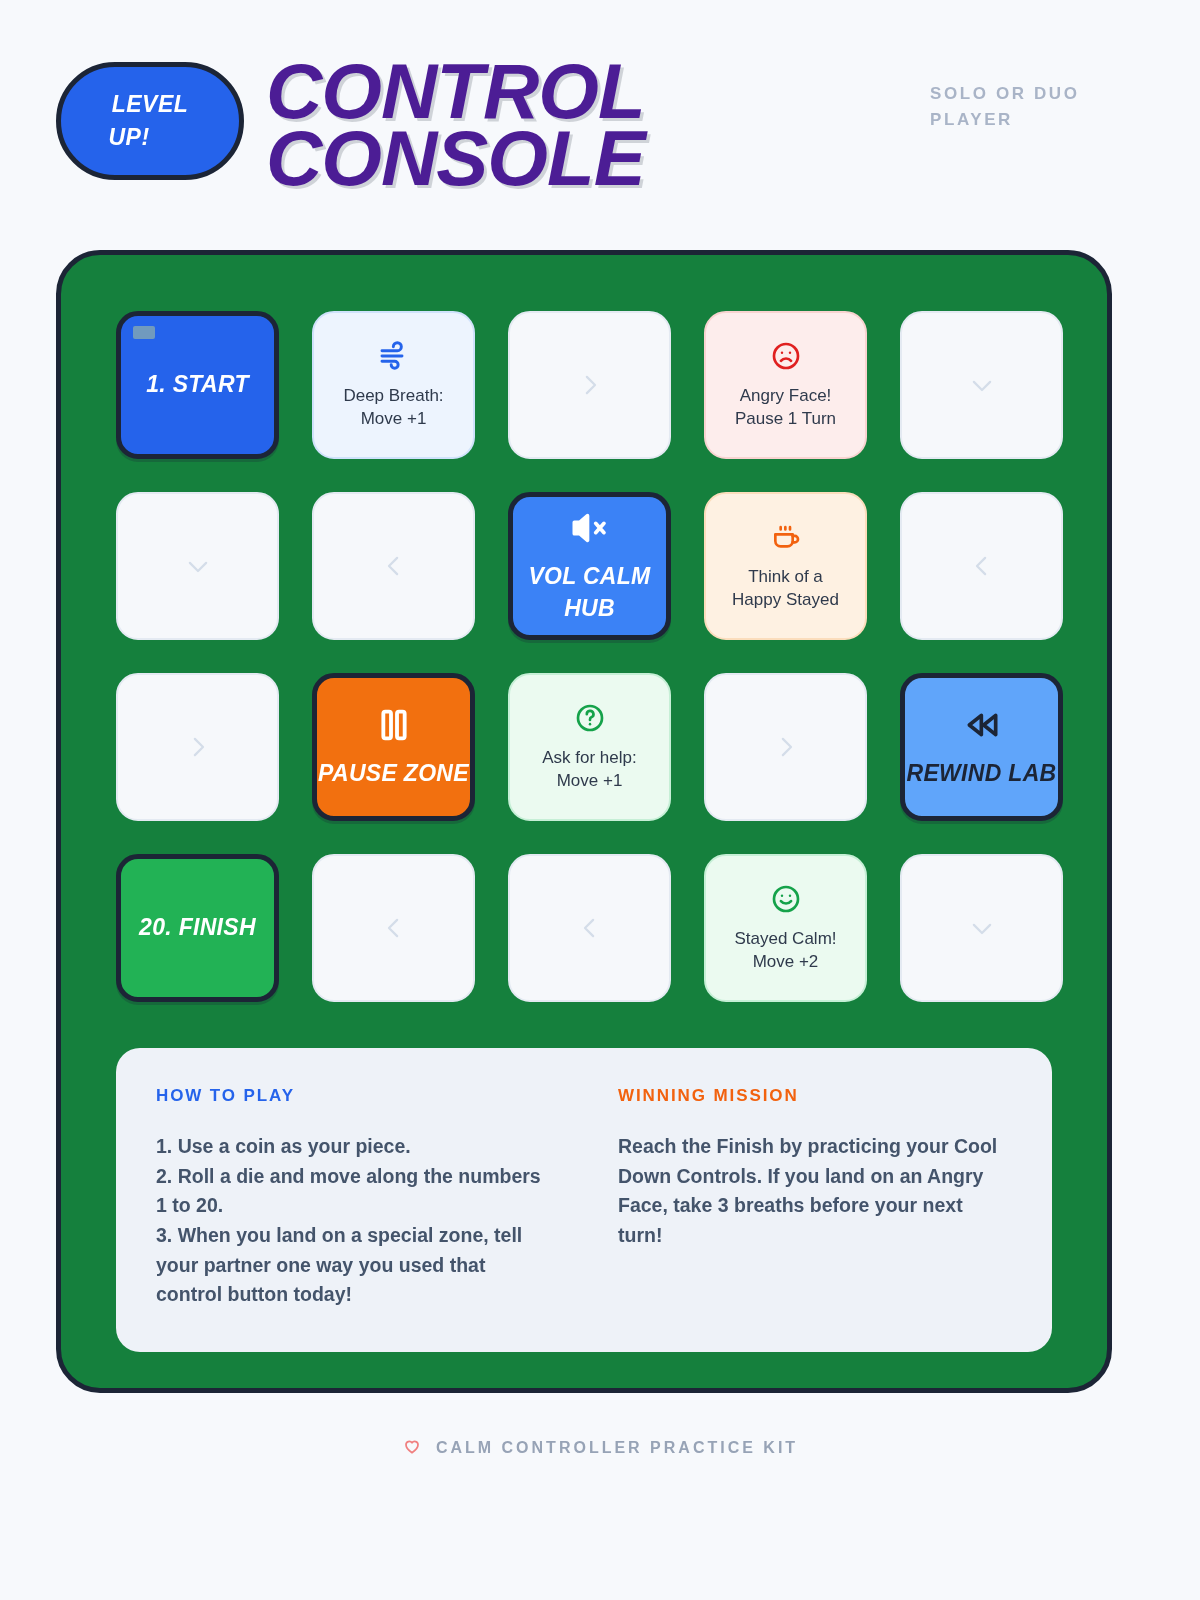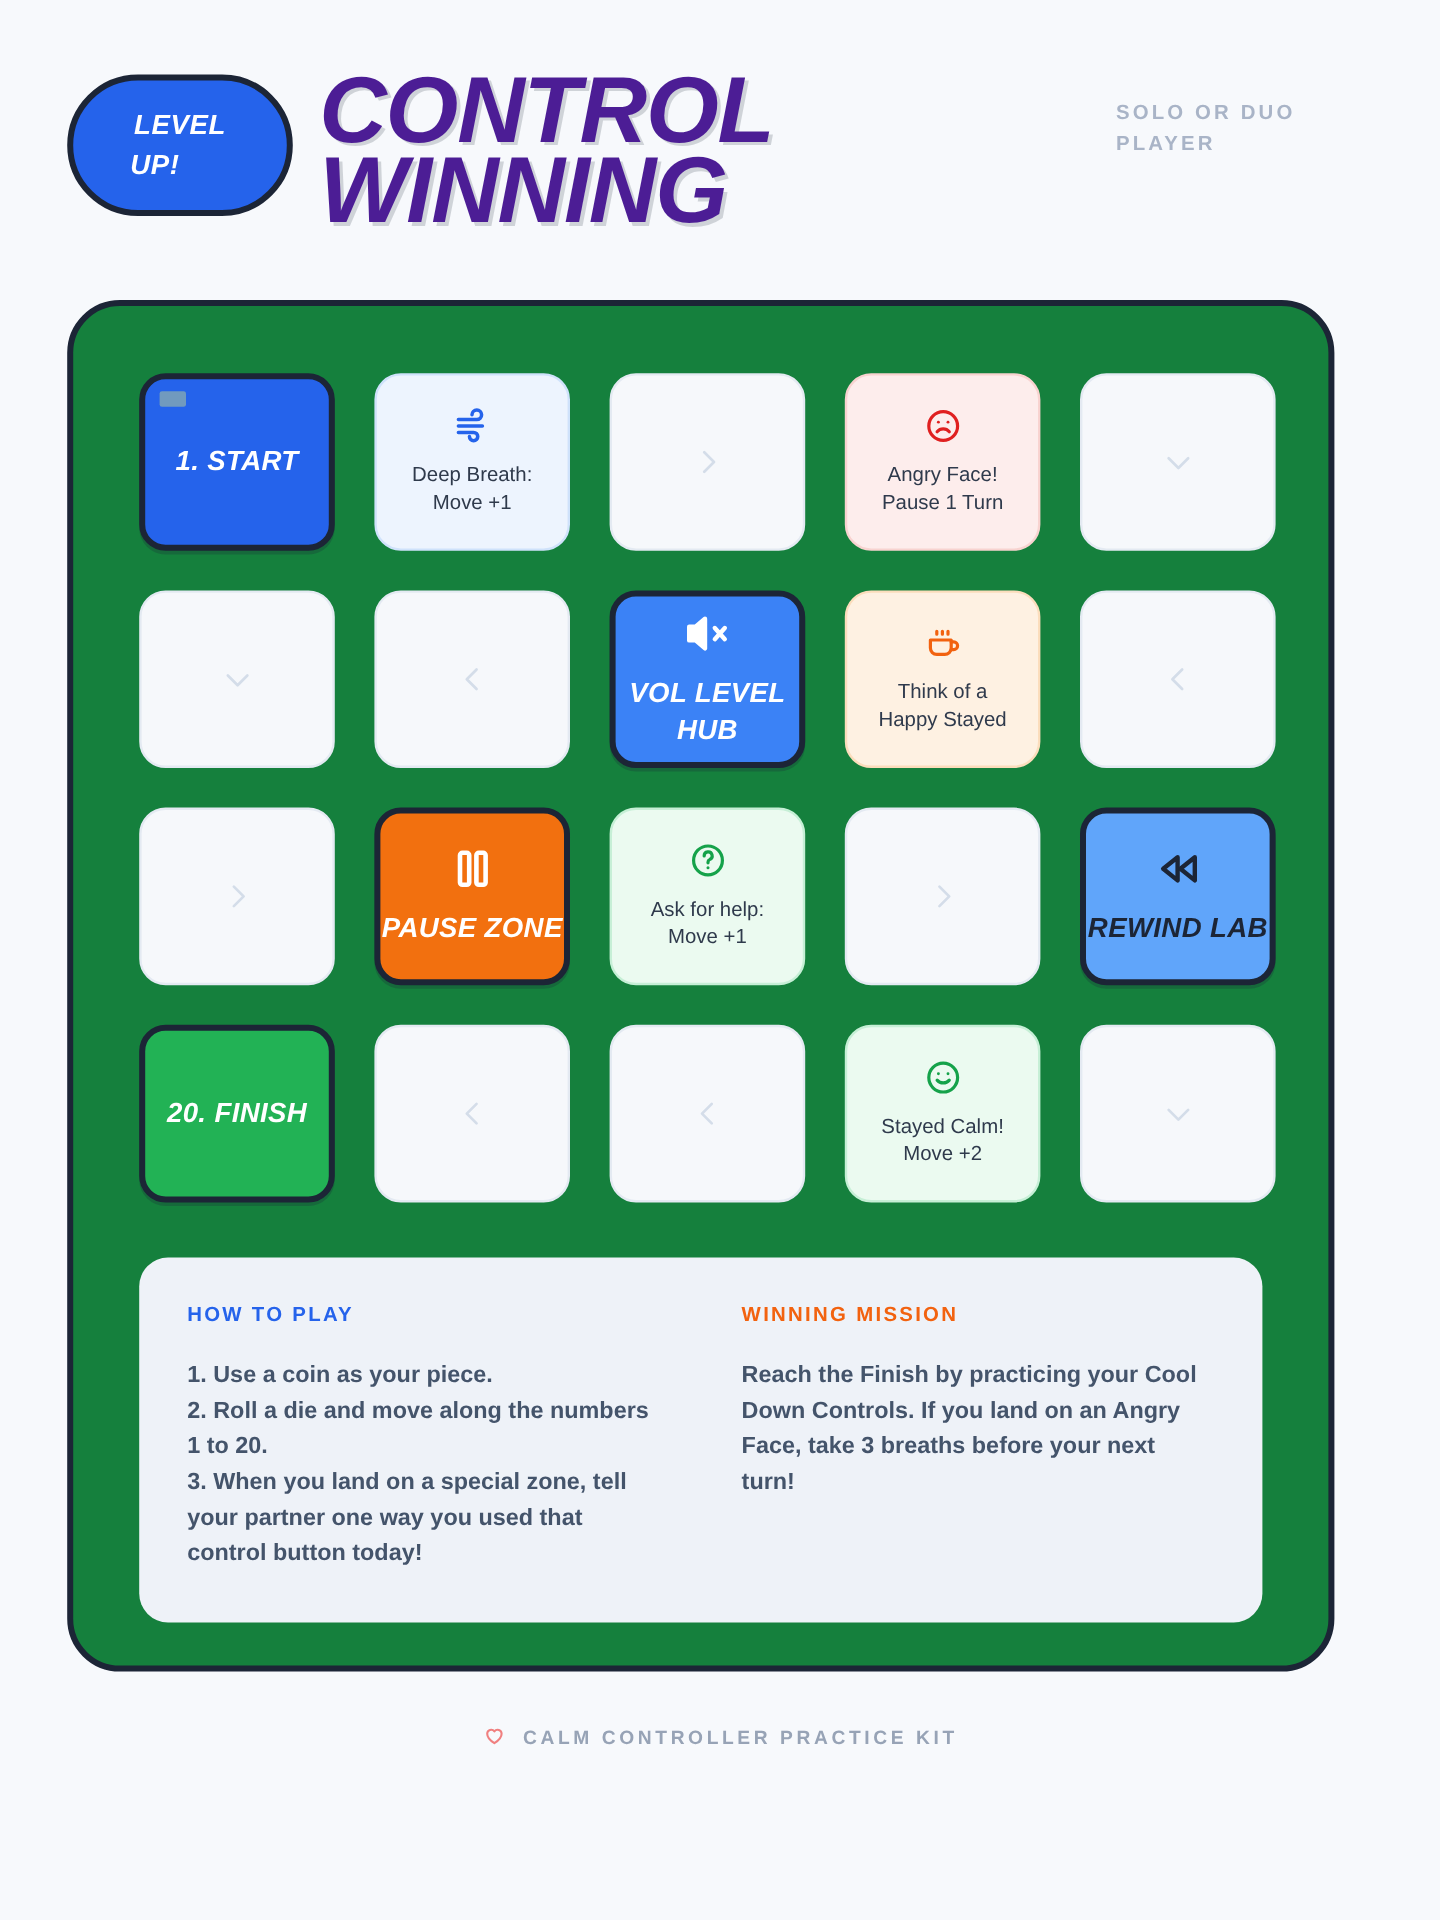--- a/index.html
+++ b/index.html
@@ -208,21 +208,21 @@
 
   <div class="header">
     <div class="level-badge">
       <span class="l1">LEVEL</span>
       <span class="l2">UP!</span>
     </div>
 
     <div class="title-block">
       <div class="big-title">
         <span class="ln1">CONTROL</span>
-        <span class="ln2">WINNING</span>
+        <span class="ln2">CONSOLE</span>
       </div>
     </div>
 
     <div class="player-mode">
       <div>SOLO OR DUO</div>
       <div>PLAYER</div>
     </div>
   </div>
 
   <div class="board-card">
@@ -268,21 +268,21 @@
         <div class="tile empty">
           <span class="chev"><svg width="30" height="30" viewBox="0 0 24 24" fill="none" stroke="#D4DDE9" stroke-width="1.8" stroke-linecap="round" stroke-linejoin="round">
               <path d="M14.5 5.5 8 12l6.5 6.5"></path>
             </svg></span>
         </div>
         <div class="tile special" style="background: rgb(59, 130, 246); color: rgb(255, 255, 255);">
           <span class="tile-icon"><svg width="40" height="40" viewBox="0 0 24 24" fill="none" stroke="#FFFFFF" stroke-width="2.2" stroke-linecap="round" stroke-linejoin="round">
               <path d="M10.5 4.6 5.8 8.6H2.6v6.8h3.2l4.7 4V4.6z" fill="#FFFFFF"></path>
               <path d="M15.4 9.2l5 5.6M20.4 9.2l-5 5.6"></path>
             </svg></span>
-          <span class="tile-label" style="white-space:pre-line;color:#FFFFFF">VOL LEVEL
+          <span class="tile-label" style="white-space:pre-line;color:#FFFFFF">VOL CALM
 HUB</span>
         </div>
         <div class="tile soft" style="background: rgb(254, 241, 226); border-color: rgb(251, 221, 188);">
           <span class="tile-icon"><svg width="32" height="32" viewBox="0 0 24 24" fill="none" stroke="#F2620F" stroke-width="2" stroke-linecap="round" stroke-linejoin="round">
               <path d="M4 10h13v5a4 4 0 0 1-4 4H8a4 4 0 0 1-4-4z"></path>
               <path d="M17 11.2h1.6a2.4 2.4 0 0 1 0 4.8H17"></path>
               <path d="M8 6.4V4.6M11.5 6.4V4.6M15 6.4V4.6"></path>
             </svg></span>
           <span class="tile-text" style="white-space:pre-line">Think of a
 Happy Stayed</span>

